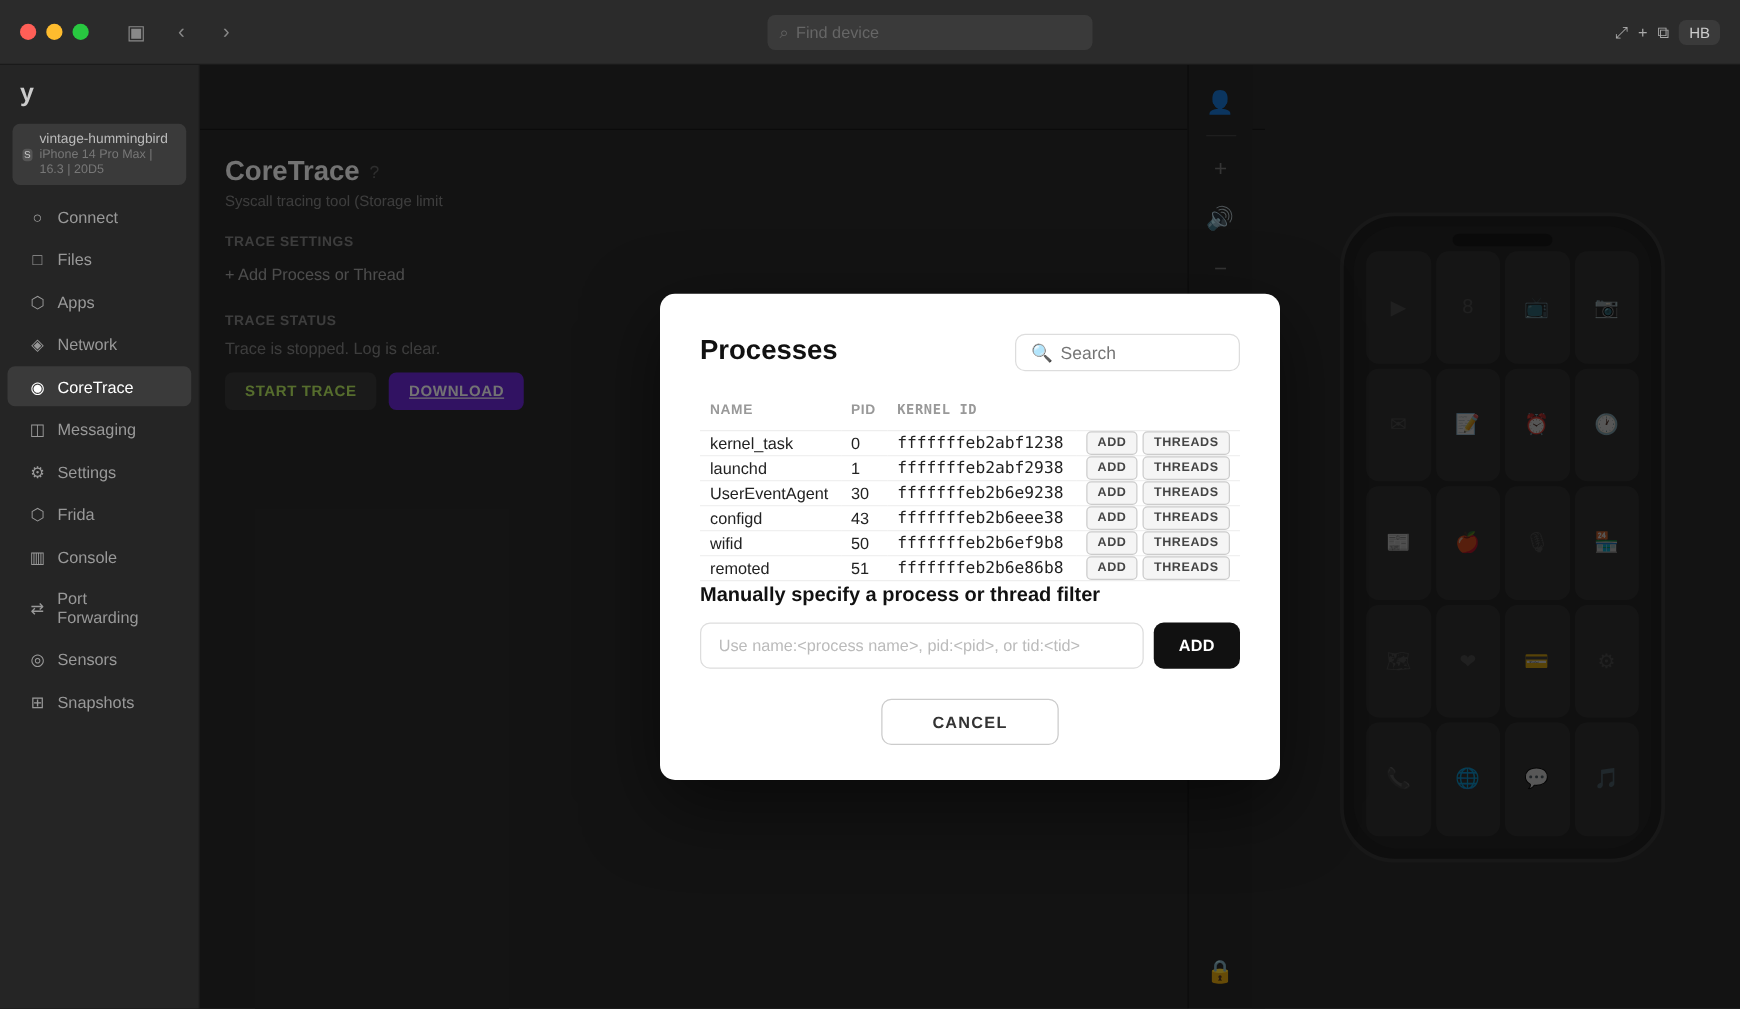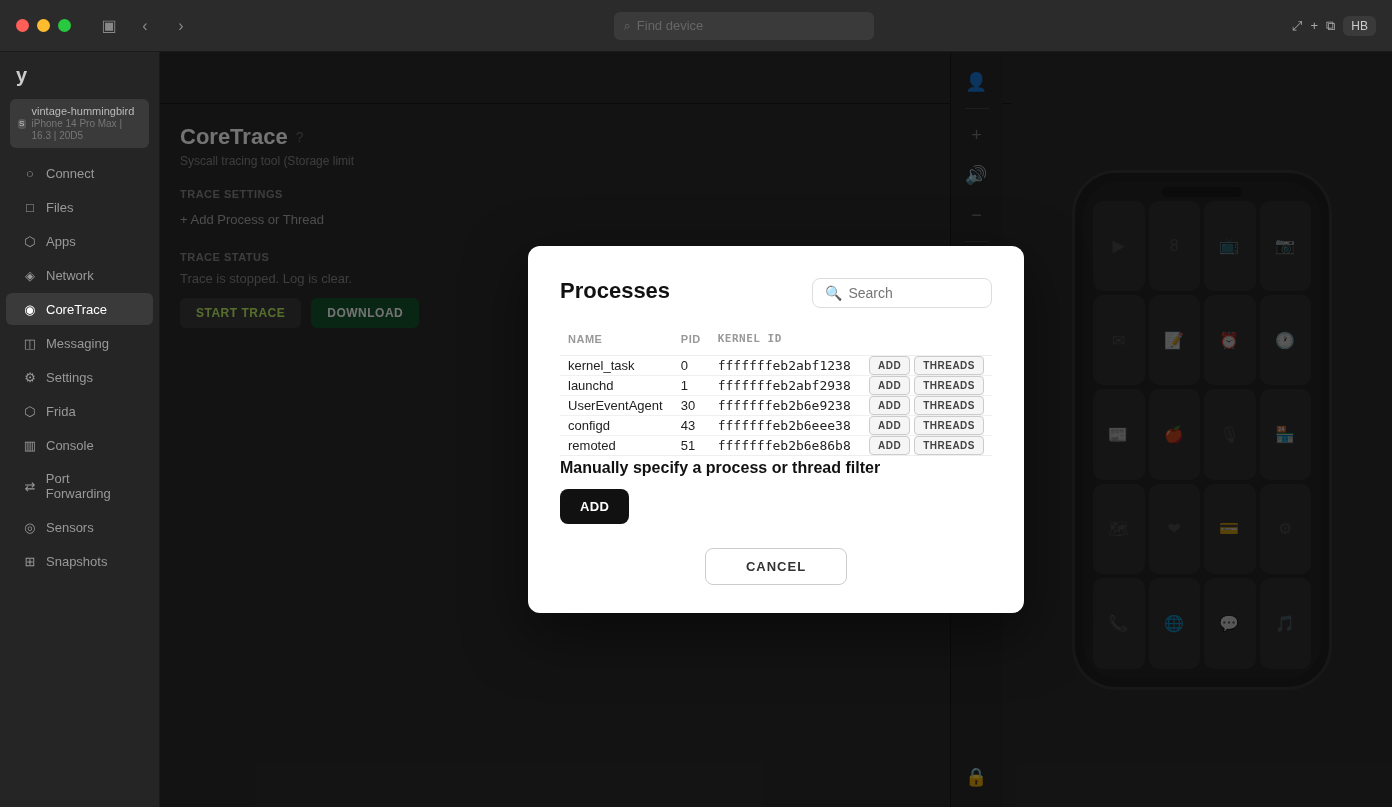--- a/index.html
+++ b/index.html
@@ -118,21 +118,21 @@
     .coretrace-sub { font-size: 12px; color: #888; margin-top: 4px; }
     .section-header { font-size: 11px; color: #888; font-weight: 600; letter-spacing: 0.5px; margin: 20px 0 8px; text-transform: uppercase; }
     .add-process-btn { font-size: 13px; color: #aaa; cursor: pointer; padding: 4px 0; }
     .trace-status-text { font-size: 13px; color: #888; margin-top: 4px; }
     .action-buttons { display: flex; gap: 10px; margin-top: 12px; }
     .action-btn {
       padding: 8px 16px; border-radius: 6px; font-size: 12px; font-weight: 600;
       cursor: pointer; border: none; letter-spacing: 0.5px;
     }
     .btn-start { background: #3a3a3a; color: #bef264; }
-    .btn-download { background: #14532d; color: #fff; }
+    .btn-download { background: #6d28d9; color: #fff; text-decoration: underline; }
 
     
     .phone-panel {
       position: absolute;
       right: 0; top: 0; bottom: 0;
       width: 380px;
       display: flex;
       align-items: center;
       justify-content: center;
       background: #2c2c2c;
@@ -497,36 +497,48 @@
       <td class="col-pid">43</td>
       <td class="col-kernel">fffffffeb2b6eee38</td>
       <td class="col-actions">
         <div class="action-pair">
           <button class="tbl-btn">ADD</button>
           <button class="tbl-btn">THREADS</button>
         </div>
       </td>
     </tr>
               <tr>
+      <td class="col-name">wifid</td>
+      <td class="col-pid">50</td>
+      <td class="col-kernel">fffffffeb2b6ef9b8</td>
+      <td class="col-actions">
+        <div class="action-pair">
+          <button class="tbl-btn">ADD</button>
+          <button class="tbl-btn">THREADS</button>
+        </div>
+      </td>
+    </tr>
+              <tr>
       <td class="col-name">remoted</td>
       <td class="col-pid">51</td>
       <td class="col-kernel">fffffffeb2b6e86b8</td>
       <td class="col-actions">
         <div class="action-pair">
           <button class="tbl-btn">ADD</button>
           <button class="tbl-btn">THREADS</button>
         </div>
       </td>
     </tr>
             </tbody>
         </table>
 
         <div class="manual-section">
           <div class="manual-title">Manually specify a process or thread filter</div>
           <div class="manual-input-row">
+            <input class="manual-input" type="text" placeholder="Use name:&lt;process name&gt;, pid:&lt;pid&gt;, or tid:&lt;tid&gt;" style="">
             <button class="manual-add-btn">ADD</button>
           </div>
         </div>
 
         <div class="modal-cancel-row">
           <button class="cancel-btn">CANCEL</button>
         </div>
 
       </div>
     </div>

